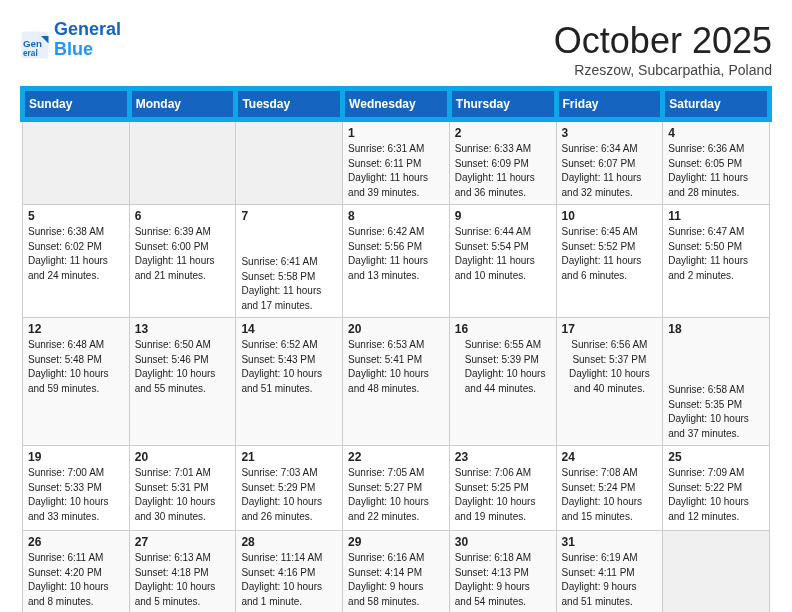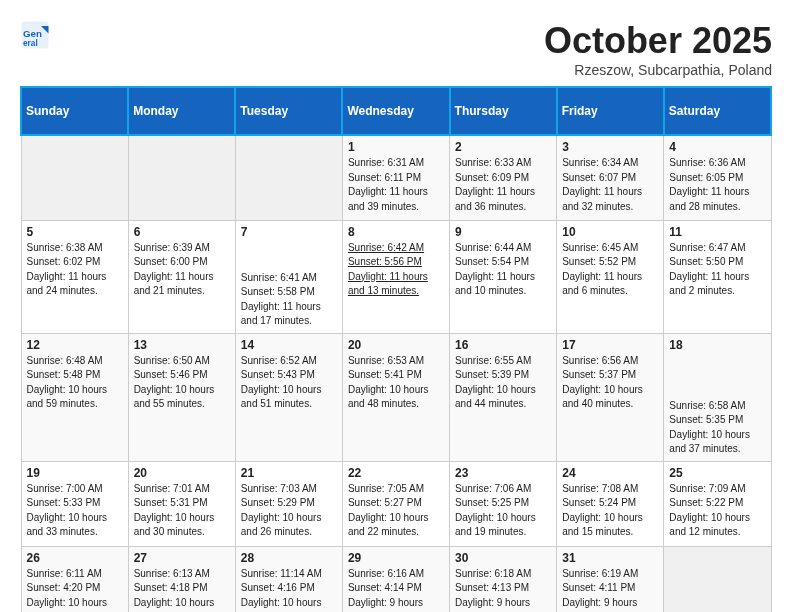--- a/index.html
+++ b/index.html
@@ -32,40 +32,40 @@
     .logo-icon {
       width: 30px;
       height: 30px;
       margin-right: 4px;
     }
     .title-block {
       text-align: right;
     }
     .month-title {
       font-size: 36px;
-      font-weight: bold;
+      font-weight: normal;
       color: #222;
     }
     .subtitle {
       font-size: 14px;
       color: #444;
     }
     table {
       width: 100%;
       border-collapse: collapse;
       table-layout: fixed;
     }
     thead tr th {
       background: #1565c0;
       color: #fff;
       font-size: 12px;
       font-weight: bold;
-      padding: 16px 4px;
+      padding: 6px 4px;
       text-align: left;
-      border: 2px solid #0ea5e9;
+      border: 5px solid #0ea5e9;
     }
     tbody tr td {
       border: 1px solid #ccc;
       vertical-align: top;
       padding: 4px 5px;
       font-size: 10.5px;
       color: #222;
       height: 85px;
       background: #fff;
     }
@@ -90,20 +90,25 @@
 <body>
 
 <div class="header">
   <div class="logo">
     <svg class="logo-icon" viewBox="0 0 40 40">
       <rect x="2" y="2" width="36" height="36" rx="4" fill="#e8f0fe"></rect>
       <text x="4" y="22" font-size="13" font-weight="bold" fill="#1565c0">Gen</text>
       <text x="4" y="34" font-size="11" font-weight="bold" fill="#1565c0">eral</text>
       <polygon points="28,8 38,18 38,8" fill="#1565c0"></polygon>
     </svg>
+    <div>
+      <div class="logo-text">
+        <span>General</span><br><span style="color:#2196f3">Blue</span>
+      </div>
+    </div>
   </div>
   <div class="title-block">
     <div class="month-title">October 2025</div>
     <div class="subtitle">Rzeszow, Subcarpathia, Poland</div>
   </div>
 </div>
 
 <table>
   <thead>
     <tr>
@@ -167,21 +172,21 @@
         </td>
         <td>
           <div class="day-num">7</div>
           <div class="day-info" style="white-space: pre-line; margin-top: 32px;">Sunrise: 6:41 AM
 Sunset: 5:58 PM
 Daylight: 11 hours
 and 17 minutes.</div>
         </td>
         <td>
           <div class="day-num">8</div>
-          <div class="day-info" style="white-space: pre-line; text-decoration: underline;">Sunrise: 6:42 AM
+          <div class="day-info" style="white-space: pre-line;">Sunrise: 6:42 AM
 Sunset: 5:56 PM
 Daylight: 11 hours
 and 13 minutes.</div>
         </td>
         <td>
           <div class="day-num">9</div>
           <div class="day-info" style="white-space: pre-line;">Sunrise: 6:44 AM
 Sunset: 5:54 PM
 Daylight: 11 hours
 and 10 minutes.</div>
@@ -225,28 +230,28 @@
         </td>
         <td>
           <div class="day-num">20</div>
           <div class="day-info" style="white-space: pre-line;">Sunrise: 6:53 AM
 Sunset: 5:41 PM
 Daylight: 10 hours
 and 48 minutes.</div>
         </td>
         <td>
           <div class="day-num">16</div>
-          <div class="day-info" style="white-space: pre-line;">Sunrise: 6:55 AM
+          <div class="day-info" style="white-space: pre-line; margin-left: 10px;">Sunrise: 6:55 AM
 Sunset: 5:39 PM
 Daylight: 10 hours
 and 44 minutes.</div>
         </td>
         <td>
           <div class="day-num">17</div>
-          <div class="day-info" style="white-space: pre-line;">Sunrise: 6:56 AM
+          <div class="day-info" style="white-space: pre-line; text-align: center;">Sunrise: 6:56 AM
 Sunset: 5:37 PM
 Daylight: 10 hours
 and 40 minutes.</div>
         </td>
         <td>
           <div class="day-num">18</div>
           <div class="day-info" style="white-space: pre-line; margin-top: 47px;">Sunrise: 6:58 AM
 Sunset: 5:35 PM
 Daylight: 10 hours
 and 37 minutes.</div>

